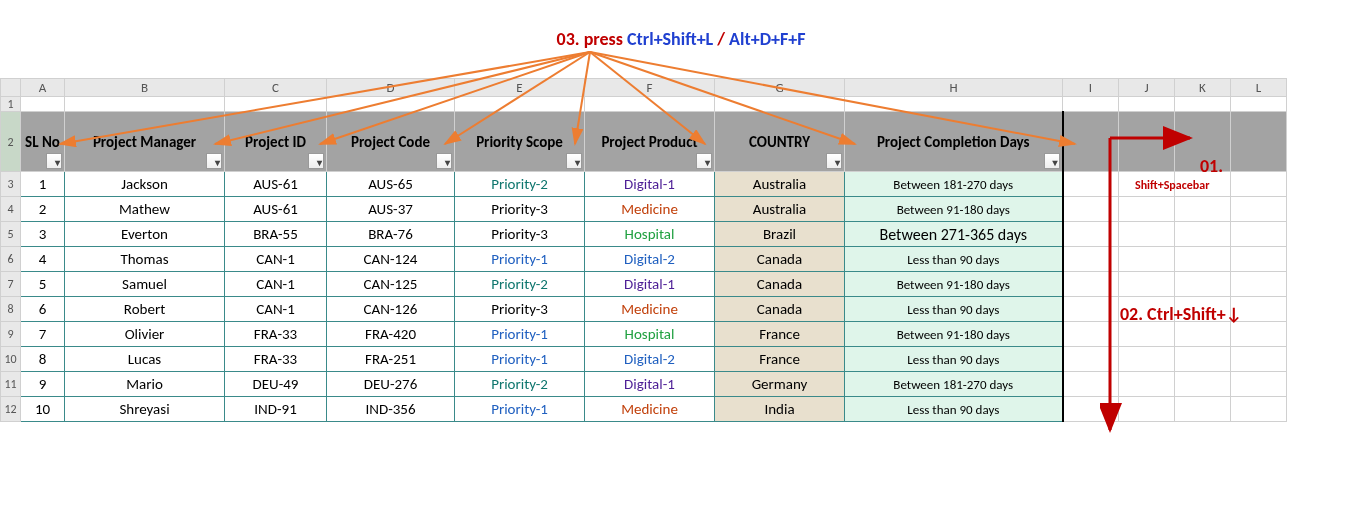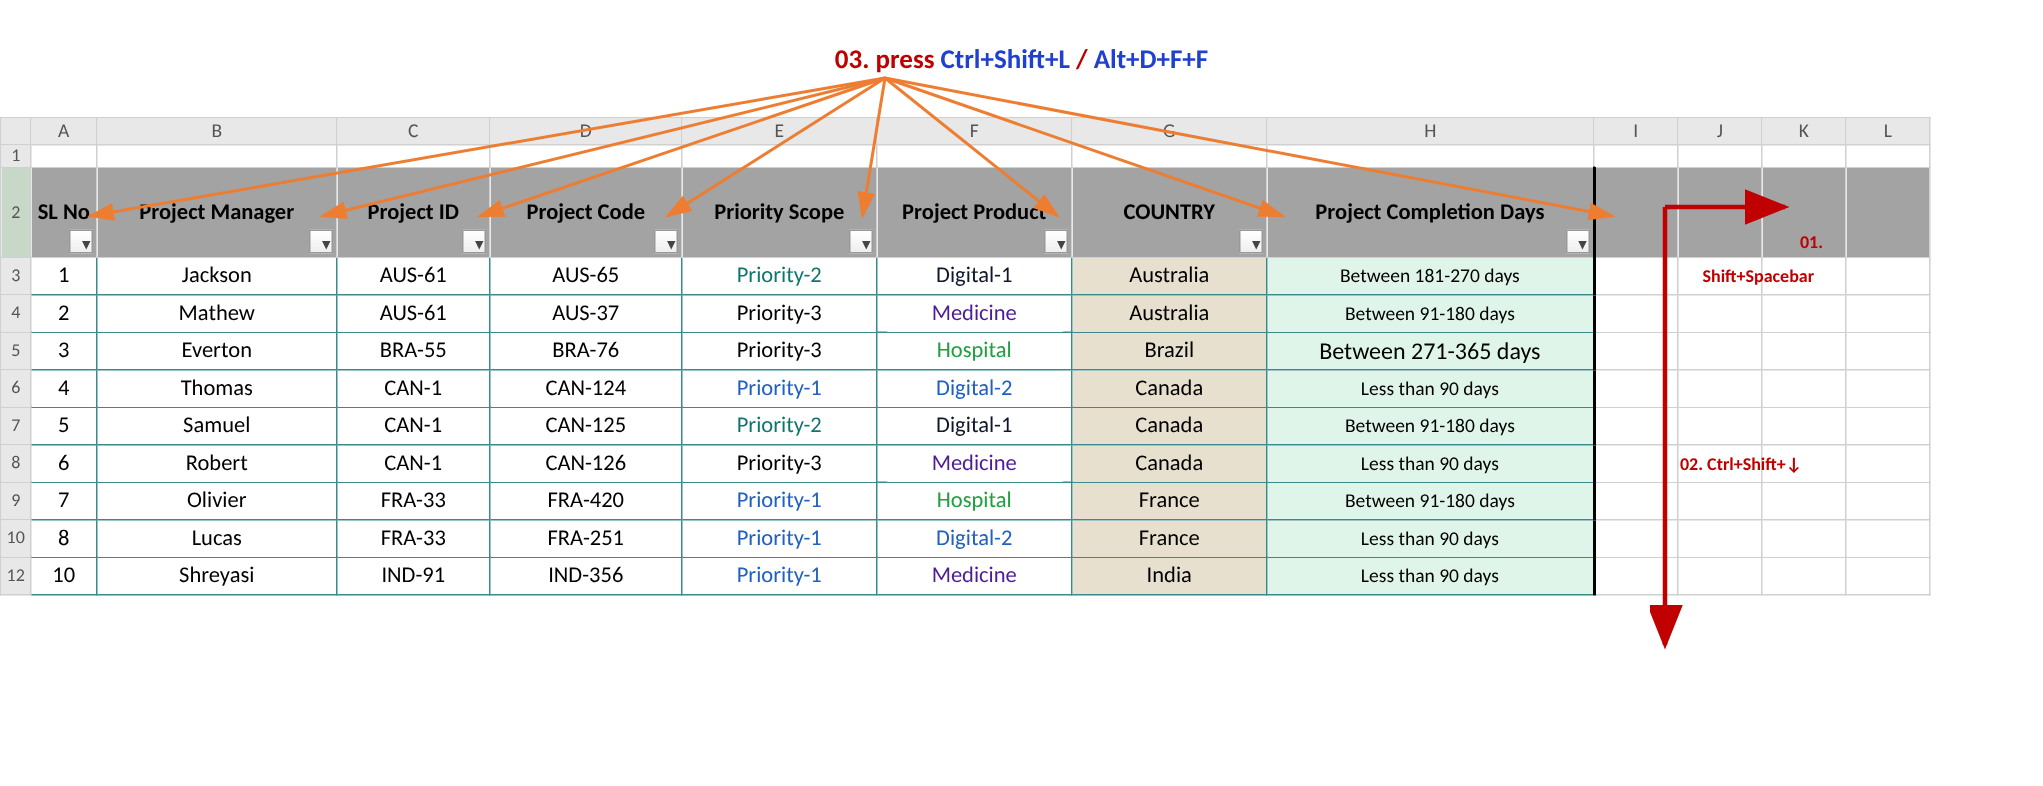--- a/index.html
+++ b/index.html
@@ -36,21 +36,21 @@
     position: absolute;
     top: 120px;
     left: 1100px;
     z-index: 25;
     pointer-events: none;
   }
   .annot-r1, .annot-r2 {
     position: absolute;
     color: #c00000;
     font-weight: bold;
-    font-size: 12px;
+    font-size: 18px;
     z-index: 30;
   }
   .annot-r1 { top: 155px; left: 1200px; }
   .annot-r1b { top: 178px; left: 1135px; position:absolute; color:#c00000; font-weight:bold; font-size:12px; z-index:30;}
   .annot-r2 { top: 303px; left: 1120px; }
 
   .sheet {
     position: absolute;
     top: 78px;
     left: 0;
@@ -107,22 +107,22 @@
     z-index: 2;
   }
   .datacell {
     background: #f5f5f0;
     border: 1px solid #3a8a8a !important;
   }
   .bg-mint { background: #dff5ea !important; margin-top: 40px; }
   .bg-tan  { background: #e8e0ce !important; margin-top: 34px; }
   .c-red   { color: #0f766e; }
   .c-blue  { color: #2060c0; }
-  .c-purple{ color: #0f172a; margin-top: 24px; }
-  .c-mag   { color: #4c1d95; border-radius: 11px; }
+  .c-purple{ color: #4c1d95; margin-top: 24px; }
+  .c-mag   { color: #c2410c; border-radius: 11px; }
   .c-green { color: #20a040; }
   .c-black { color: #000; }
   .thickR { border-right: 2px solid #000 !important; }
 
   
   .cA{width:44px}.cB{width:160px}.cC{width:102px}.cD{width:128px}.cE{width:130px}
   .cF{width:130px}.cG{width:130px}.cH{width:218px}.cI{width:56px}.cJ{width:56px}
   .cK{width:56px}.cL{width:56px}
 </style>
 </head>
@@ -333,20 +333,35 @@
         <td class="datacell c-blue">Priority-1</td>
         <td class="datacell c-blue">Digital-2</td>
         <td class="datacell bg-tan">France</td>
         <td class="datacell bg-mint thickR" style="font-size:13px">Less than 90 days</td>
         <td></td>
         <td></td>
         <td></td>
         <td></td>
       </tr>
       <tr>
+        <td class="rowhdr">11</td>
+        <td class="datacell">9</td>
+        <td class="datacell">Mario</td>
+        <td class="datacell">DEU-49</td>
+        <td class="datacell">DEU-276</td>
+        <td class="datacell c-red">Priority-2</td>
+        <td class="datacell c-purple">Digital-1</td>
+        <td class="datacell bg-tan">Germany</td>
+        <td class="datacell bg-mint thickR" style="font-size:13px">Between 181-270 days</td>
+        <td></td>
+        <td></td>
+        <td></td>
+        <td></td>
+      </tr>
+      <tr>
         <td class="rowhdr">12</td>
         <td class="datacell">10</td>
         <td class="datacell">Shreyasi</td>
         <td class="datacell">IND-91</td>
         <td class="datacell">IND-356</td>
         <td class="datacell c-blue">Priority-1</td>
         <td class="datacell c-mag">Medicine</td>
         <td class="datacell bg-tan">India</td>
         <td class="datacell bg-mint thickR" style="font-size:13px">Less than 90 days</td>
         <td></td>

